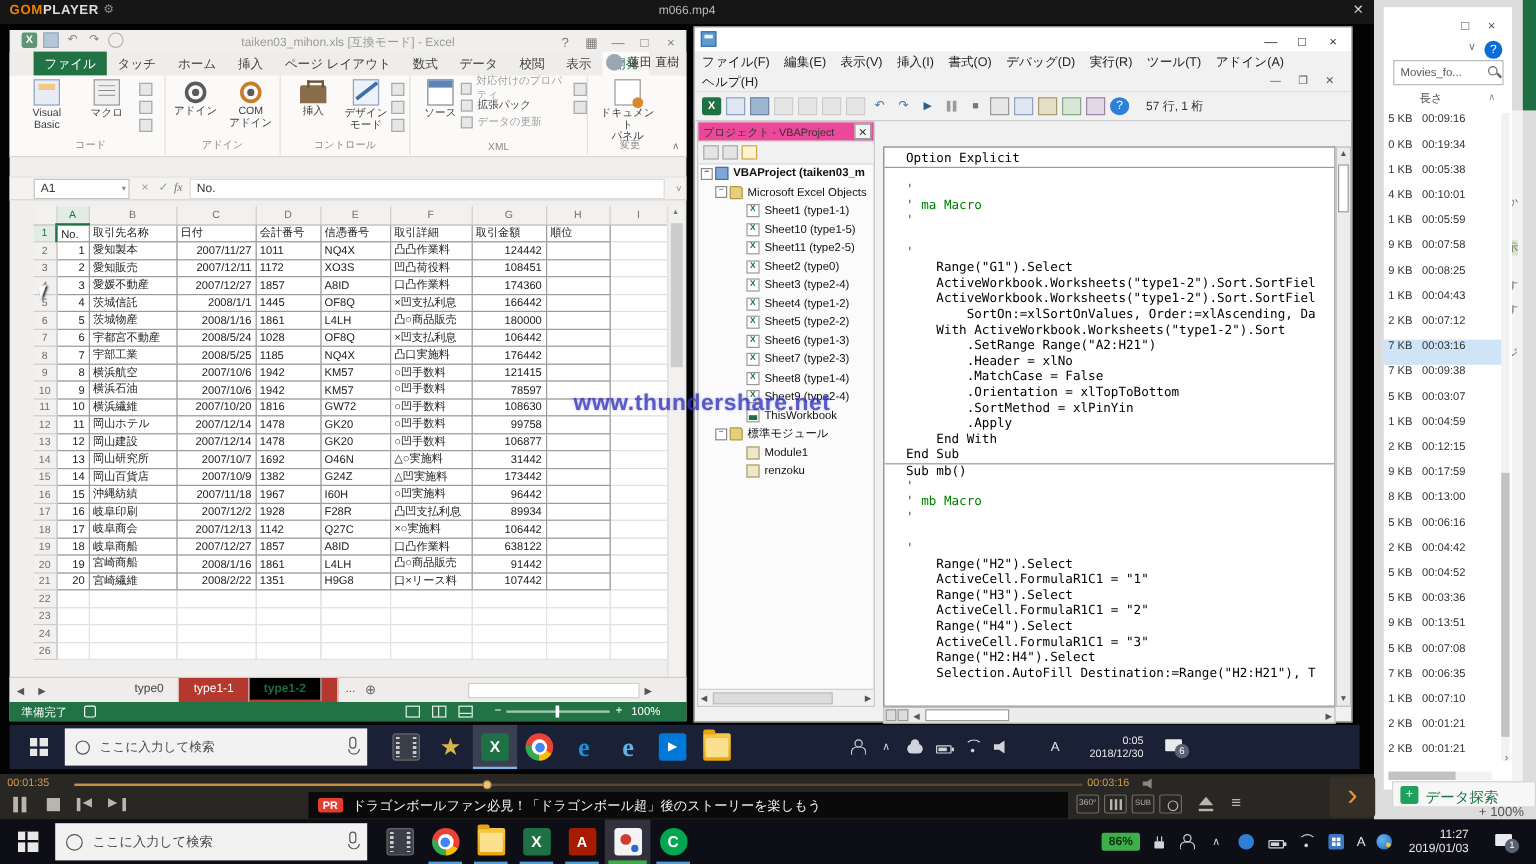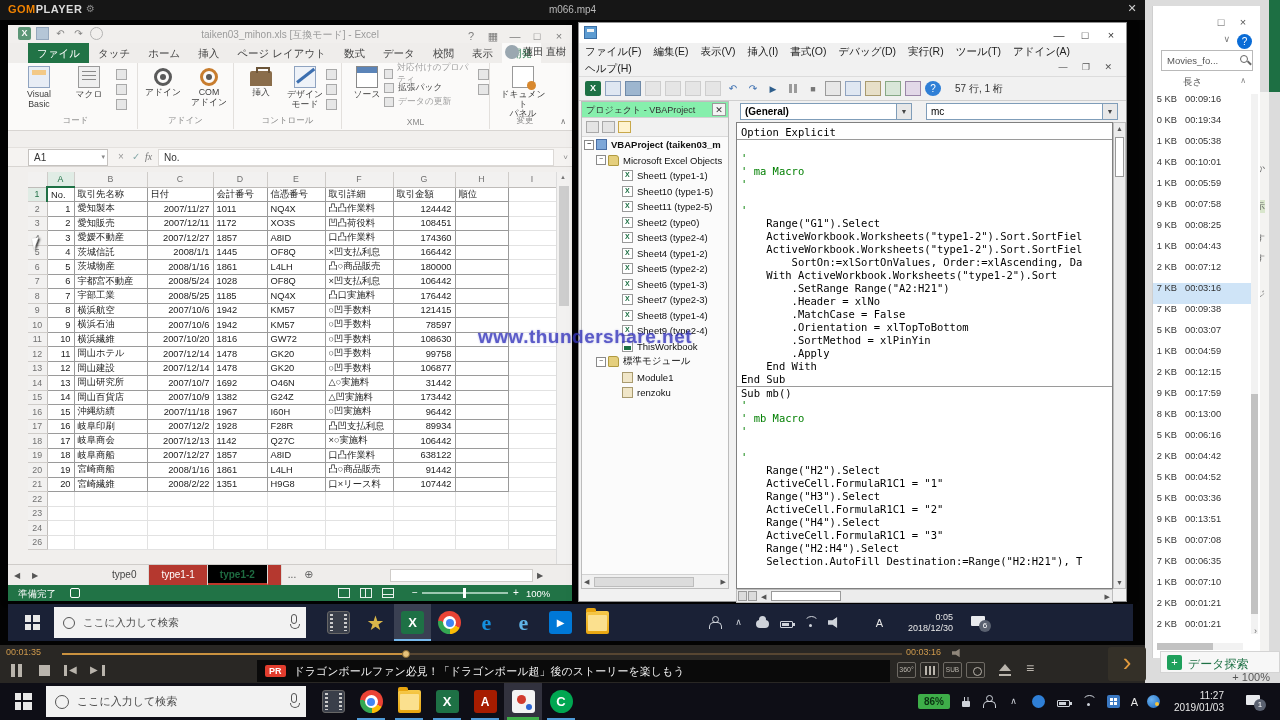--- a/index.html
+++ b/index.html
@@ -185,21 +185,21 @@
 .v-design{background:#e7e7e7;border:1px solid #9a9a9a}
 .v-proj{background:#dfe7f2;border:1px solid #8fa3c0}
 .v-props{background:#e7dfc8;border:1px solid #a89a6e}
 .v-obj{background:#d8e6d8;border:1px solid #86a886}
 .v-tool{background:#e2d8e8;border:1px solid #9a86a8}
 .v-help{border-radius:50%;background:#2f7fd6;color:#fff;font-size:10px}
 .v-help::after{content:"?"}
 #v-pos{font-size:10px;color:#333;margin-left:10px}
 
 #v-proj-p{position:absolute;left:2px;top:78px;width:148px;height:488px;background:#fbfbfb;border:1px solid #bdbdbd}
-#vp-head{position:absolute;left:0;top:0;width:100%;height:16px;background:#86efac;border-bottom:1px solid #d2d2d2;font-size:9px;color:#333;padding:2px 0 0 4px}
+#vp-head{position:absolute;left:0;top:0;width:100%;height:16px;background:#ec4899;border-bottom:1px solid #d2d2d2;font-size:9px;color:#333;padding:2px 0 0 4px}
 #vp-close{position:absolute;right:2px;top:1px;width:14px;height:13px;border:1px solid #9a9a9a;background:#f4f4f4;text-align:center;line-height:12px;font-size:9px;color:#333}
 #vp-close::after{content:"✕"}
 #vp-tools{position:absolute;left:0;top:16px;width:100%;height:19px;background:#f1f1f1;border-bottom:1px solid #dadada;display:flex;gap:3px;padding:3px 0 0 4px}
 .vpt{width:13px;height:12px;border:1px solid #a9a9a9;background:#e4e4e4}
 .vpt.sel{background:#fff3cf;border-color:#c8a84b}
 #vp-tree{position:absolute;left:0;top:35px;width:100%;height:430px;overflow:hidden}
 .ti{height:15.5px;font-size:9.5px;color:#111;white-space:nowrap;display:flex;align-items:center;position:relative}
 .ti.bold{font-weight:bold}
 .ti.d0{padding-left:14px} .ti.d1{padding-left:26px} .ti.d2{padding-left:40px}
 .ti.d0::before,.ti.d1::before{content:"−";position:absolute;width:8px;height:8px;border:1px solid #8a8a8a;background:#fff;font-size:7px;line-height:6px;text-align:center;color:#333}
@@ -218,21 +218,21 @@
 #vp-hs .th{position:absolute;left:12px;top:2px;width:100px;height:10px;background:#dcdcdc;border:1px solid #bdbdbd}
 
 #v-code{position:absolute;left:157px;top:78px;width:390px;height:502px}
 #combo-row{position:absolute;left:0;top:0;width:100%;height:21px;background:#f1f1f1}
 .combo{position:absolute;top:2px;height:17px;background:#fff;border:1px solid #7f9db9;font-size:10px;color:#000;padding:2px 0 0 4px}
 .combo .dd{position:absolute;right:0;top:0;width:15px;height:15px;background:#e8e8e8;border-left:1px solid #7f9db9;text-align:center;line-height:15px;font-size:7px;color:#444}
 .combo .dd::after{content:"▼"}
 #combo1{left:4px;width:172px;font-weight:bold}
 #combo2{left:190px;width:192px}
 #codearea{position:absolute;left:0;top:21px;width:377px;height:467px;background:#fff;border:1px solid #808080;overflow:hidden;padding:3px 0 0 0}
-.cl{height:13px;font:10.5px "DejaVu Sans Mono",monospace;color:#000;white-space:pre;padding-left:4px}
+.cl{height:13px;font:10.5px "DejaVu Sans Mono",monospace;color:#000;white-space:pre;padding-left:18px}
 .cl.cm{color:#007f00}
 .cl.sep{border-top:1px solid #9a9a9a}
 #code-vs{position:absolute;right:0;top:21px;width:13px;height:467px;background:#ececec;border:1px solid #bdbdbd}
 #code-vs::before{content:"▲";position:absolute;top:2px;left:2px;font-size:7px;color:#555}
 #code-vs::after{content: "▼";position:absolute;bottom:2px;left:2px;font-size:7px;color:#555}
 #code-vs .th{position:absolute;left:1px;top:14px;width:9px;height:40px;background:#fff;border:1px solid #9a9a9a}
 #code-hs{position:absolute;left:0;top:488px;width:377px;height:14px;background:#ececec;border:1px solid #bdbdbd}
 #code-hs .sb1,#code-hs .sb2{position:absolute;top:1px;width:9px;height:10px;background:#dcdcdc;border:1px solid #9a9a9a}
 #code-hs .sb1{left:1px} #code-hs .sb2{left:11px}
 #code-hs::before{content:"◀";position:absolute;left:24px;top:3px;font-size:7px;color:#555}
@@ -1156,24 +1156,20 @@
           <div class="ti d2 i-mod">
             <span class="tico"></span>
             <span>renzoku</span>
           </div>
         </div>
       <div id="vp-hs">
           <span class="th"></span>
         </div>
     </div>
     <div id="v-code">
-      <div id="combo-row">
-        <div class="combo" id="combo1"><span>(General)</span><span class="dd"></span></div>
-        <div class="combo" id="combo2"><span>mc</span><span class="dd"></span></div>
-      </div>
       <div id="codearea">
 
       <div class="cl">Option Explicit</div>
           <div class="cl sep"></div>
           <div class="cl cm">'</div>
           <div class="cl cm">' ma Macro</div>
           <div class="cl cm">'</div>
           <div class="cl"></div>
           <div class="cl cm">'</div>
           <div class="cl">    Range("G1").Select</div>

